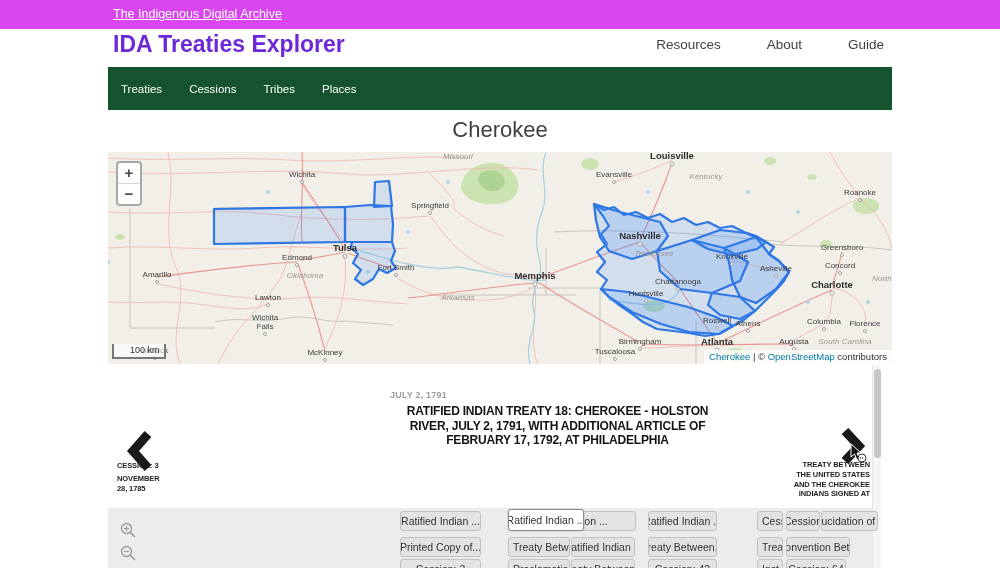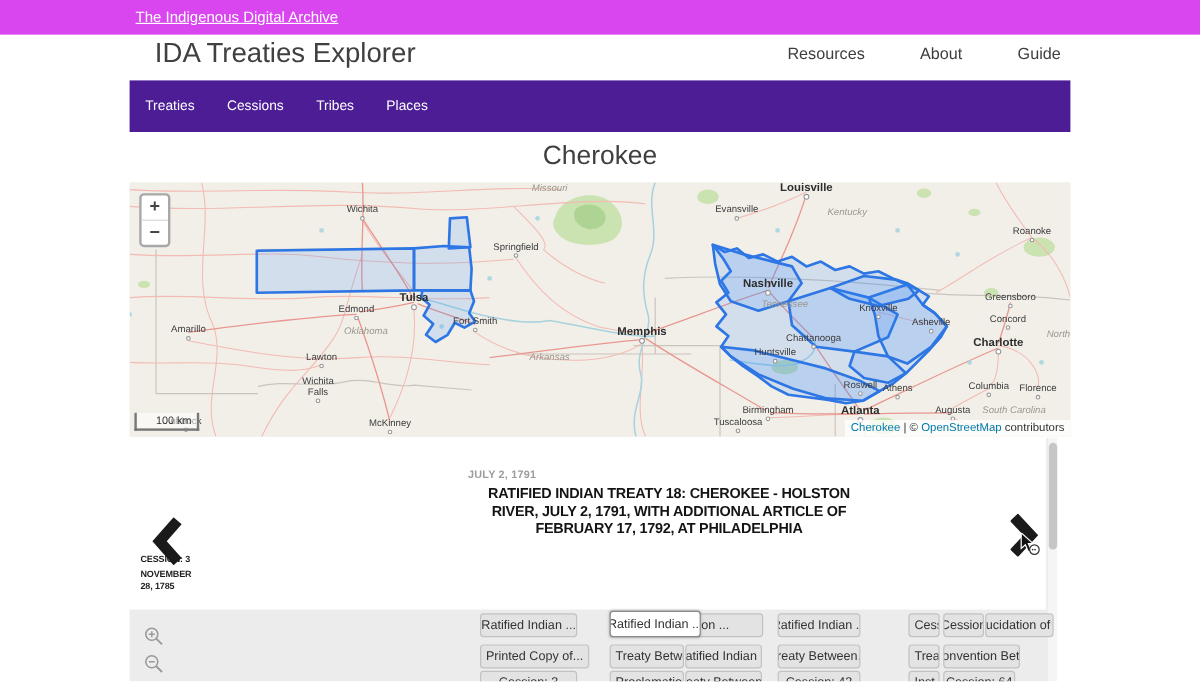--- a/index.html
+++ b/index.html
@@ -5,26 +5,26 @@
   html,body{margin:0;padding:0;}
   .page{position:relative;width:1000px;height:568px;overflow:hidden;background:#ffffff;
         font-family:"Liberation Sans",sans-serif;-webkit-font-smoothing:antialiased;}
 
   
   .topbar{position:absolute;left:0;top:0;width:1000px;height:29px;background:#d946ef;}
   .topbar a{position:absolute;left:113px;top:7px;color:#ffffff;font-size:12.5px;text-decoration:underline;}
 
   
   .header{position:absolute;left:0;top:29px;width:1000px;height:38px;background:#ffffff;}
-  .site-title{position:absolute;left:113px;top:2px;font-size:23px;color:#404040;font-weight:400;margin-left:16px;}
+  .site-title{position:absolute;left:113px;top:2px;font-size:23px;color:#6d28d9;font-weight:700;}
   .header-nav{position:absolute;right:116px;top:8px;display:flex;gap:46px;}
   .header-nav a{color:#3e3e3e;font-size:13.5px;text-decoration:none;}
 
   
-  .tabbar{position:absolute;left:108px;top:67px;width:784px;height:43px;background:#4c1d95;
+  .tabbar{position:absolute;left:108px;top:67px;width:784px;height:43px;background:#14532d;
           display:flex;align-items:center;gap:27px;padding-left:13px;box-sizing:border-box;}
   .tabbar a{color:#ffffff;font-size:11.5px;text-decoration:none;}
 
   .page-heading{position:absolute;left:0;top:117px;width:1000px;text-align:center;
                 font-size:22px;color:#3f3f3f;font-weight:400;margin:0;}
 
   
   .map{position:absolute;left:108px;top:152px;width:784px;height:212px;background:#F2EFE9;overflow:hidden;}
   .map svg{position:absolute;left:0;top:0;}
   .zoomctl{position:absolute;left:8px;top:9px;width:22px;background:#fff;border:2px solid #A8A8A8;
@@ -304,20 +304,26 @@
 
   <svg class="tl-chevron" style="left:842px;top:428px;" width="24" height="36" viewBox="0 0 24 36">
     <path d="M3,3 L17,18 L3,33" fill="none" stroke="#1a1a1a" stroke-width="9"></path>
   </svg>
   <svg class="tl-chevron" style="left:849px;top:444px;z-index:6;" width="18" height="20" viewBox="0 0 18 20">
     <polygon points="2,0 2,13 5.5,10 8,16 10.5,15 8,9 12,9" fill="#111" stroke="#fff" stroke-width="1"></polygon>
     <circle cx="13" cy="14" r="4" fill="#fff" stroke="#333" stroke-width="1"></circle>
     <circle cx="11.5" cy="14" r="0.7" fill="#333"></circle>
       <circle cx="13.5" cy="14" r="0.7" fill="#333"></circle>
   </svg>
+  <div class="tl-next-text" id="next-text">
+      <div>TREATY BETWEEN</div>
+      <div>THE UNITED STATES</div>
+      <div>AND THE CHEROKEE</div>
+      <div>INDIANS SIGNED AT</div>
+    </div>
 
   <div class="tl-scrollbar">
     <div class="tl-thumb"></div>
   </div>
 
   <div class="tl-panel">
     <svg class="magnifier" style="left:12px;top:14px;" width="17" height="17" viewBox="0 0 17 17">
       <circle cx="6.5" cy="6.5" r="5" fill="none" stroke="#9a9a9a" stroke-width="1.3"></circle>
       <line x1="10.2" y1="10.2" x2="15" y2="15" stroke="#9a9a9a" stroke-width="1.6"></line>
       <line x1="4" y1="6.5" x2="9" y2="6.5" stroke="#9a9a9a" stroke-width="1.2"></line>
@@ -325,21 +331,21 @@
     </svg>
     <svg class="magnifier" style="left:12px;top:37px;" width="17" height="17" viewBox="0 0 17 17">
       <circle cx="6.5" cy="6.5" r="5" fill="none" stroke="#9a9a9a" stroke-width="1.3"></circle>
       <line x1="10.2" y1="10.2" x2="15" y2="15" stroke="#9a9a9a" stroke-width="1.6"></line>
       <line x1="4" y1="6.5" x2="9" y2="6.5" stroke="#9a9a9a" stroke-width="1.2"></line>
     </svg>
   </div>
 
   <div id="tl-buttons">
       <div class="tl-btn" style="left: 400px; top: 511px; width: 81px;">Ratified Indian ...</div>
-      <div class="tl-btn" style="left: 400px; top: 537px; width: 91px;">Printed Copy of...</div>
+      <div class="tl-btn" style="left: 400px; top: 537px; width: 81px;">Printed Copy of...</div>
       <div class="tl-btn" style="left: 400px; top: 559px; width: 81px;">Cession: 3</div>
       <div class="tl-btn behind" style="left: 556px; top: 511px; width: 80px;">on ...</div>
       <div class="tl-btn clipped" style="left: 508px; top: 537px; width: 62px;">Treaty Betwee</div>
       <div class="tl-btn" style="left: 571px; top: 537px; width: 64px;">Ratified Indian ...</div>
       <div class="tl-btn clipped" style="left: 508px; top: 559px; width: 62px;">Proclamation S</div>
       <div class="tl-btn" style="left: 571px; top: 559px; width: 64px;">Treaty Between...</div>
       <div class="tl-btn" style="left: 648px; top: 511px; width: 69px;">Ratified Indian ...</div>
       <div class="tl-btn" style="left: 648px; top: 537px; width: 69px;">Treaty Between...</div>
       <div class="tl-btn" style="left: 648px; top: 559px; width: 69px;">Cession: 42</div>
       <div class="tl-btn clipped" style="left: 757px; top: 511px; width: 26px;">Cess</div>

